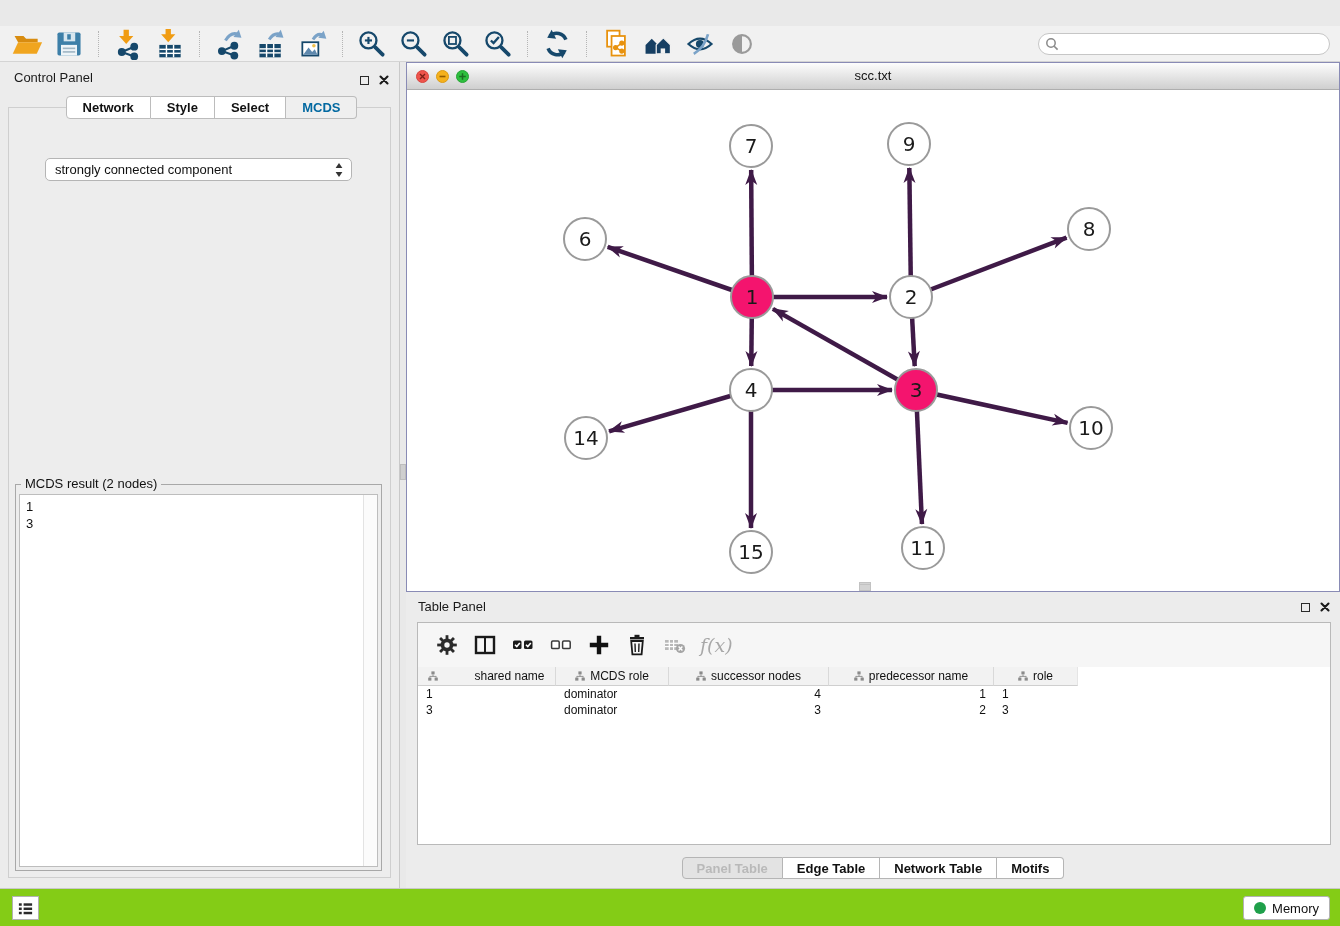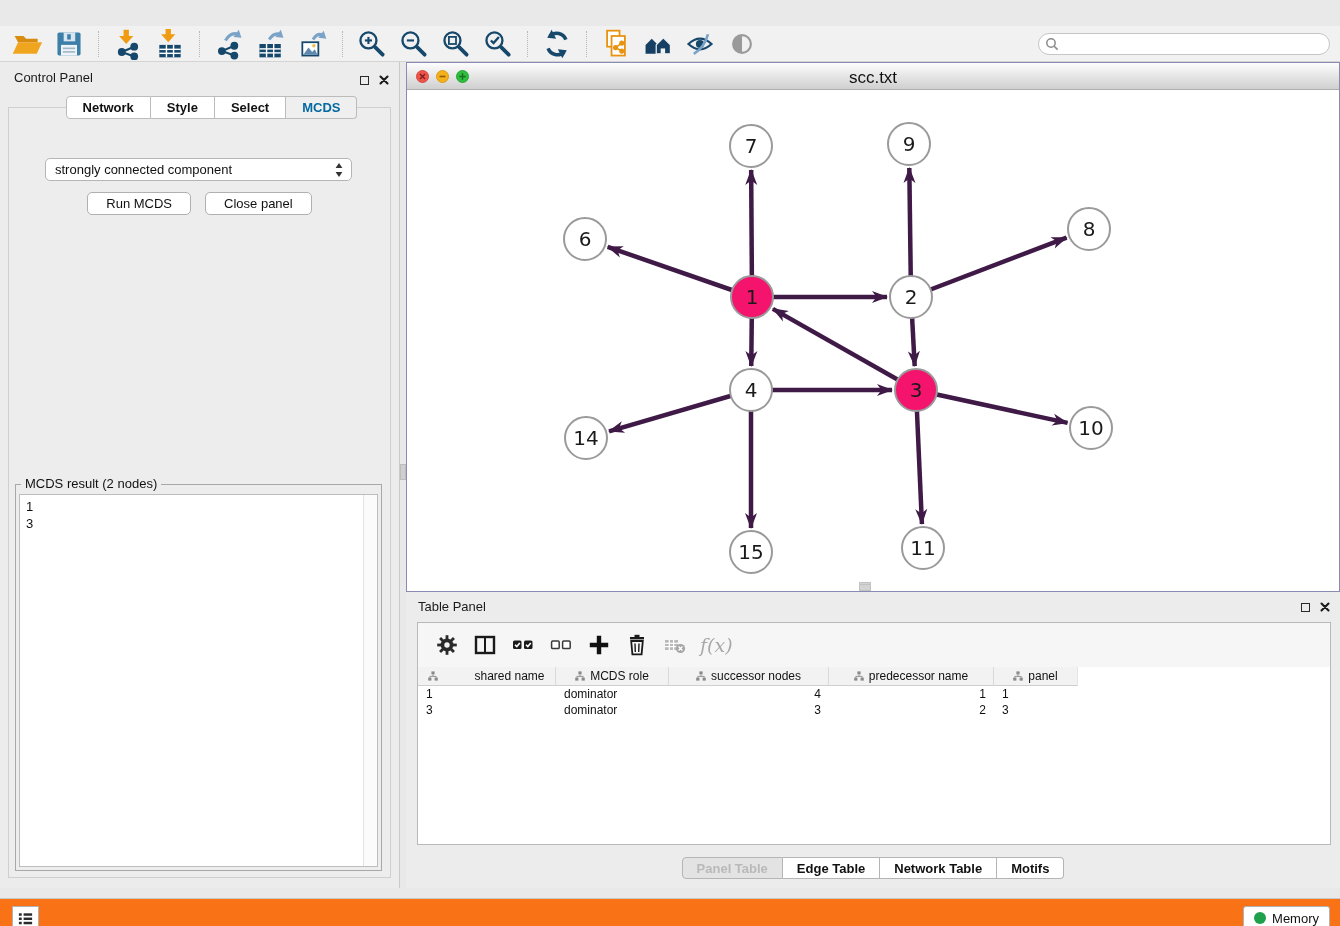--- a/index.html
+++ b/index.html
@@ -50,21 +50,21 @@
 
   
   .netframe { position:absolute; left:406px; top:62px; width:934px; height:530px; border:1px solid #898bb5; background:#fff; }
   .net-titlebar { position:absolute; left:0; right:0; top:0; height:27px; background:linear-gradient(#fdfdfd,#cfcfcf); border-bottom:1px solid #aeaeae; }
   .traffic { position:absolute; left:9px; top:7px; display:flex; gap:7px; }
   .tl { width:13px; height:13px; border-radius:50%; display:flex; align-items:center; justify-content:center; }
   .tl svg { width:9px; height:9px; }
   .tl.red { background:#ee544c; border:1px solid #d8453e; }
   .tl.yellow { background:#f5b11d; border:1px solid #dd9c14; }
   .tl.green { background:#2ebf3e; border:1px solid #27a435; }
-  .net-title { position:absolute; left:0; right:0; top:5px; text-align:center; font-size:17px; color:#111; }
+  .net-title { position:absolute; left:0; right:0; top:5px; text-align:center; font-size:13px; color:#111; }
   .netcanvas { position:absolute; left:0; top:27px; width:931px; height:501px; background:#fff; }
 
   
   .table-panel { position:absolute; left:406px; top:592px; width:934px; height:296px; background:#ececec; }
   .tp-header { position:absolute; left:12px; top:7px; font-size:13px; color:#1a1a1a; }
   .tp-box { position:absolute; left:11px; right:9px; top:30px; height:223px; background:#fff; border:1px solid #b9b9b9; }
   .tp-toolbar { position:absolute; left:0; right:0; top:0; height:44px; background:#f6f6f6; display:flex; align-items:center; padding-left:10px; }
   .tpicon { width:30px; height:30px; margin:0 4px; display:inline-flex; align-items:center; justify-content:center; }
   .tpicon svg { width:24px; height:24px; }
   .fx { font-family:"DejaVu Serif", serif; font-style:italic; font-size:19px; color:#a8a8a8; margin-left:6px; }
@@ -80,21 +80,21 @@
   .td:nth-child(3){ width:160px; justify-content:flex-end; }
   .td:nth-child(4){ width:165px; justify-content:flex-end; }
   .td:nth-child(5){ width:84px; }
   .tp-tabs { position:absolute; left:0; right:0; top:265px; display:flex; justify-content:center; }
   .ttab { height:22px; padding:0 14px; background:#fff; border:1px solid #b5b5b5; border-left:none; font-size:13px; font-weight:600; color:#111; display:flex; align-items:center; }
   .ttab:first-child { border-left:1px solid #b5b5b5; border-radius:4px 0 0 4px; }
   .ttab:last-child { border-radius:0 4px 4px 0; }
   .ttab.active { background:#e3e3e3; color:#b9b9b9; }
 
   
-  .statusbar { position:absolute; left:0; bottom:0; width:1340px; height:28px; background:#f97316; border-top:1px solid #c9c9c9; }
+  .statusbar { position:absolute; left:0; bottom:0; width:1340px; height:38px; background:#84cc16; border-top:1px solid #c9c9c9; }
   .sb-left { position:absolute; left:12px; top:7px; width:27px; height:24px; background:#fff; border:1px solid #b2b2b2; display:flex; align-items:center; justify-content:center; }
   .sb-left svg { width:17px; height:17px; }
   .memory-btn { position:absolute; right:10px; top:7px; height:24px; padding:0 10px; background:#fff; border:1px solid #b2b2b2; border-radius:3px; display:flex; align-items:center; gap:6px; font-size:13px; color:#111; }
   .memdot { width:12px; height:12px; border-radius:50%; }
 </style>
 </head>
 <body>
 
 <svg width="0" height="0" style="position:absolute">
   <defs>
@@ -415,24 +415,20 @@
         <div class="ctab">Style</div>
         <div class="ctab">Select</div>
         <div class="ctab active">MCDS</div>
       </div>
     <div class="cp-body">
       <div class="cp-select">
         <span>strongly connected component</span>
         <svg class="stepper" width="10" height="16">
             <use href="#sym-stepper"></use>
           </svg>
-      </div>
-      <div class="cp-buttons">
-        <div class="btn">Run MCDS</div>
-        <div class="btn">Close panel</div>
       </div>
       <div class="groupbox">
         <span class="legend">MCDS result (2 nodes)</span>
         <div class="inner">
           <div class="result-text" id="result-text">1
 3</div>
           <div class="vsb-track"></div>
         </div>
       </div>
     </div>
@@ -606,21 +602,21 @@
             <div class="th">
               <svg>
                 <use href="#sym-sort"></use>
               </svg>
               <span>predecessor name</span>
             </div>
             <div class="th">
               <svg>
                 <use href="#sym-sort"></use>
               </svg>
-              <span>panel</span>
+              <span>role</span>
             </div>
           </div>
         <div id="tbody">
             <div class="trow">
               <div class="td">1</div>
               <div class="td">dominator</div>
               <div class="td">4</div>
               <div class="td">1</div>
               <div class="td">1</div>
             </div>

